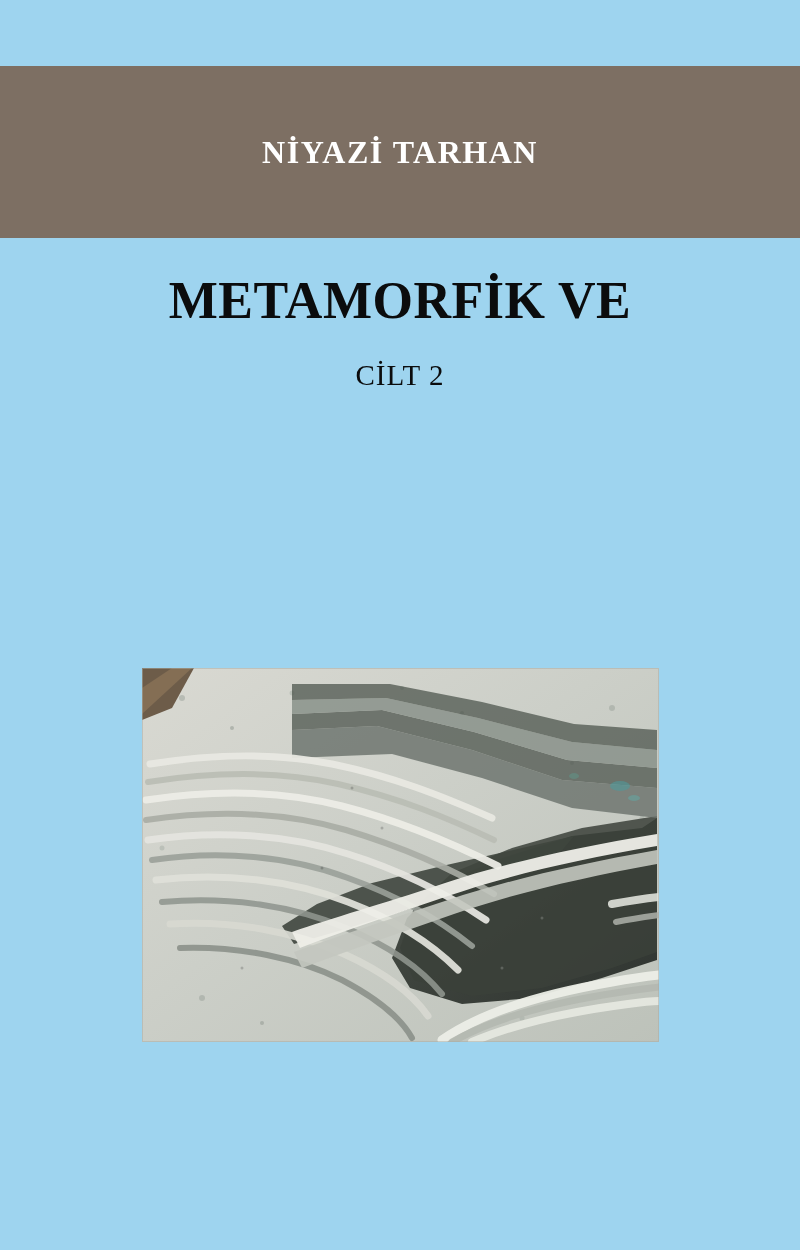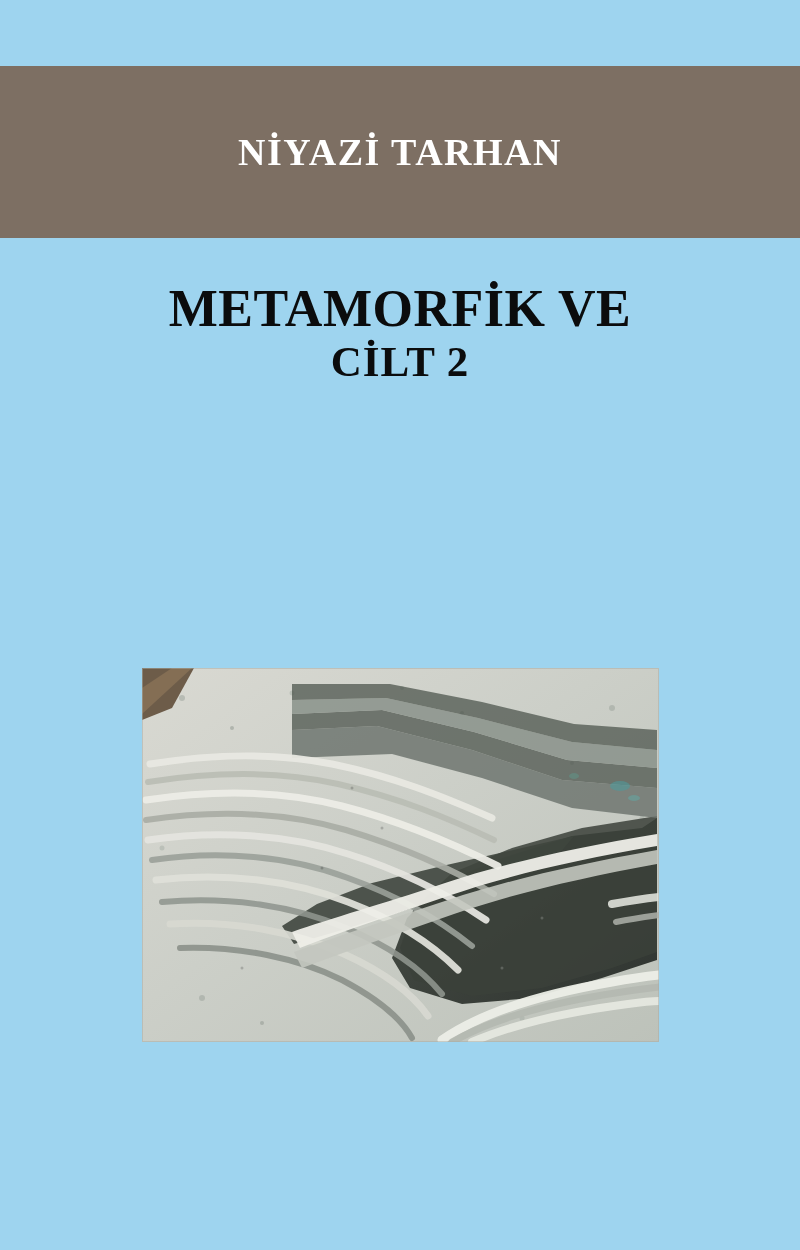--- a/index.html
+++ b/index.html
@@ -29,21 +29,21 @@
   .band-top {
     top: 66px;
     height: 172px;
   }
   .band-bottom {
     top: 1076px;
     height: 76px;
   }
   .author {
     color: #ffffff;
-    font-size: 38px;
+    font-size: 32px;
     font-weight: bold;
     letter-spacing: 1.5px;
     font-family: "Liberation Serif", serif;
     text-align: center;
   }
   .publisher {
     color: #ffffff;
     font-size: 25px;
     font-weight: bold;
     letter-spacing: 0.5px;
@@ -57,26 +57,26 @@
     width: 100%;
     text-align: center;
   }
   .title-line {
     color: #0b0c0d;
     font-size: 52px;
     font-weight: bold;
     line-height: 57px;
     letter-spacing: 0.5px;
     font-family: "Liberation Serif", serif;
-    margin-top: 8px;
   }
   .volume {
+    margin-top: 30px;
     color: #0b0c0d;
-    font-size: 43px;
-    font-weight: bold;
+    font-size: 29px;
+    font-weight: normal;
     letter-spacing: 1px;
     font-family: "Liberation Serif", serif;
   }
   .photo-frame {
     position: absolute;
     left: 142px;
     top: 668px;
     width: 517px;
     height: 374px;
     overflow: hidden;

